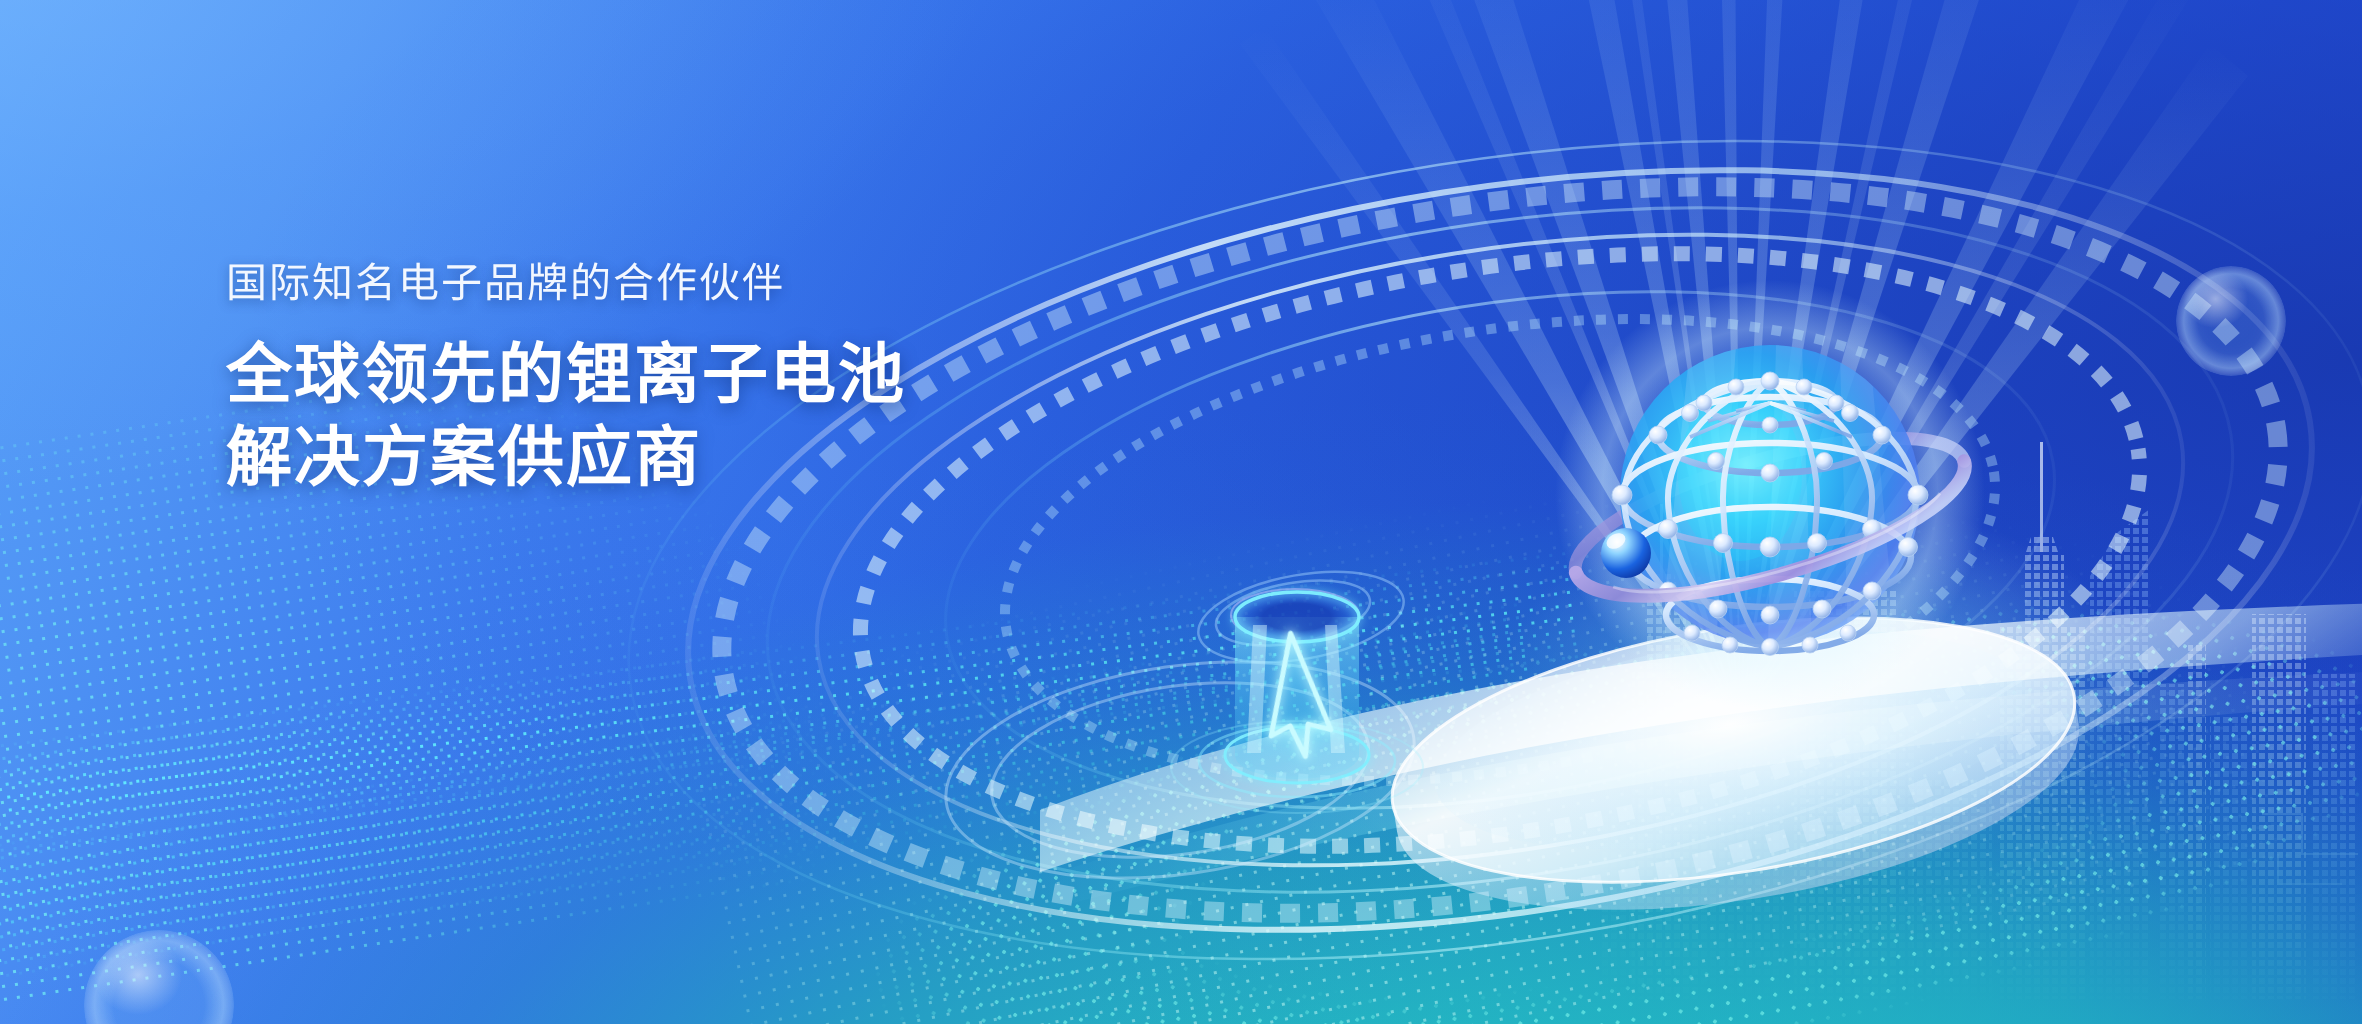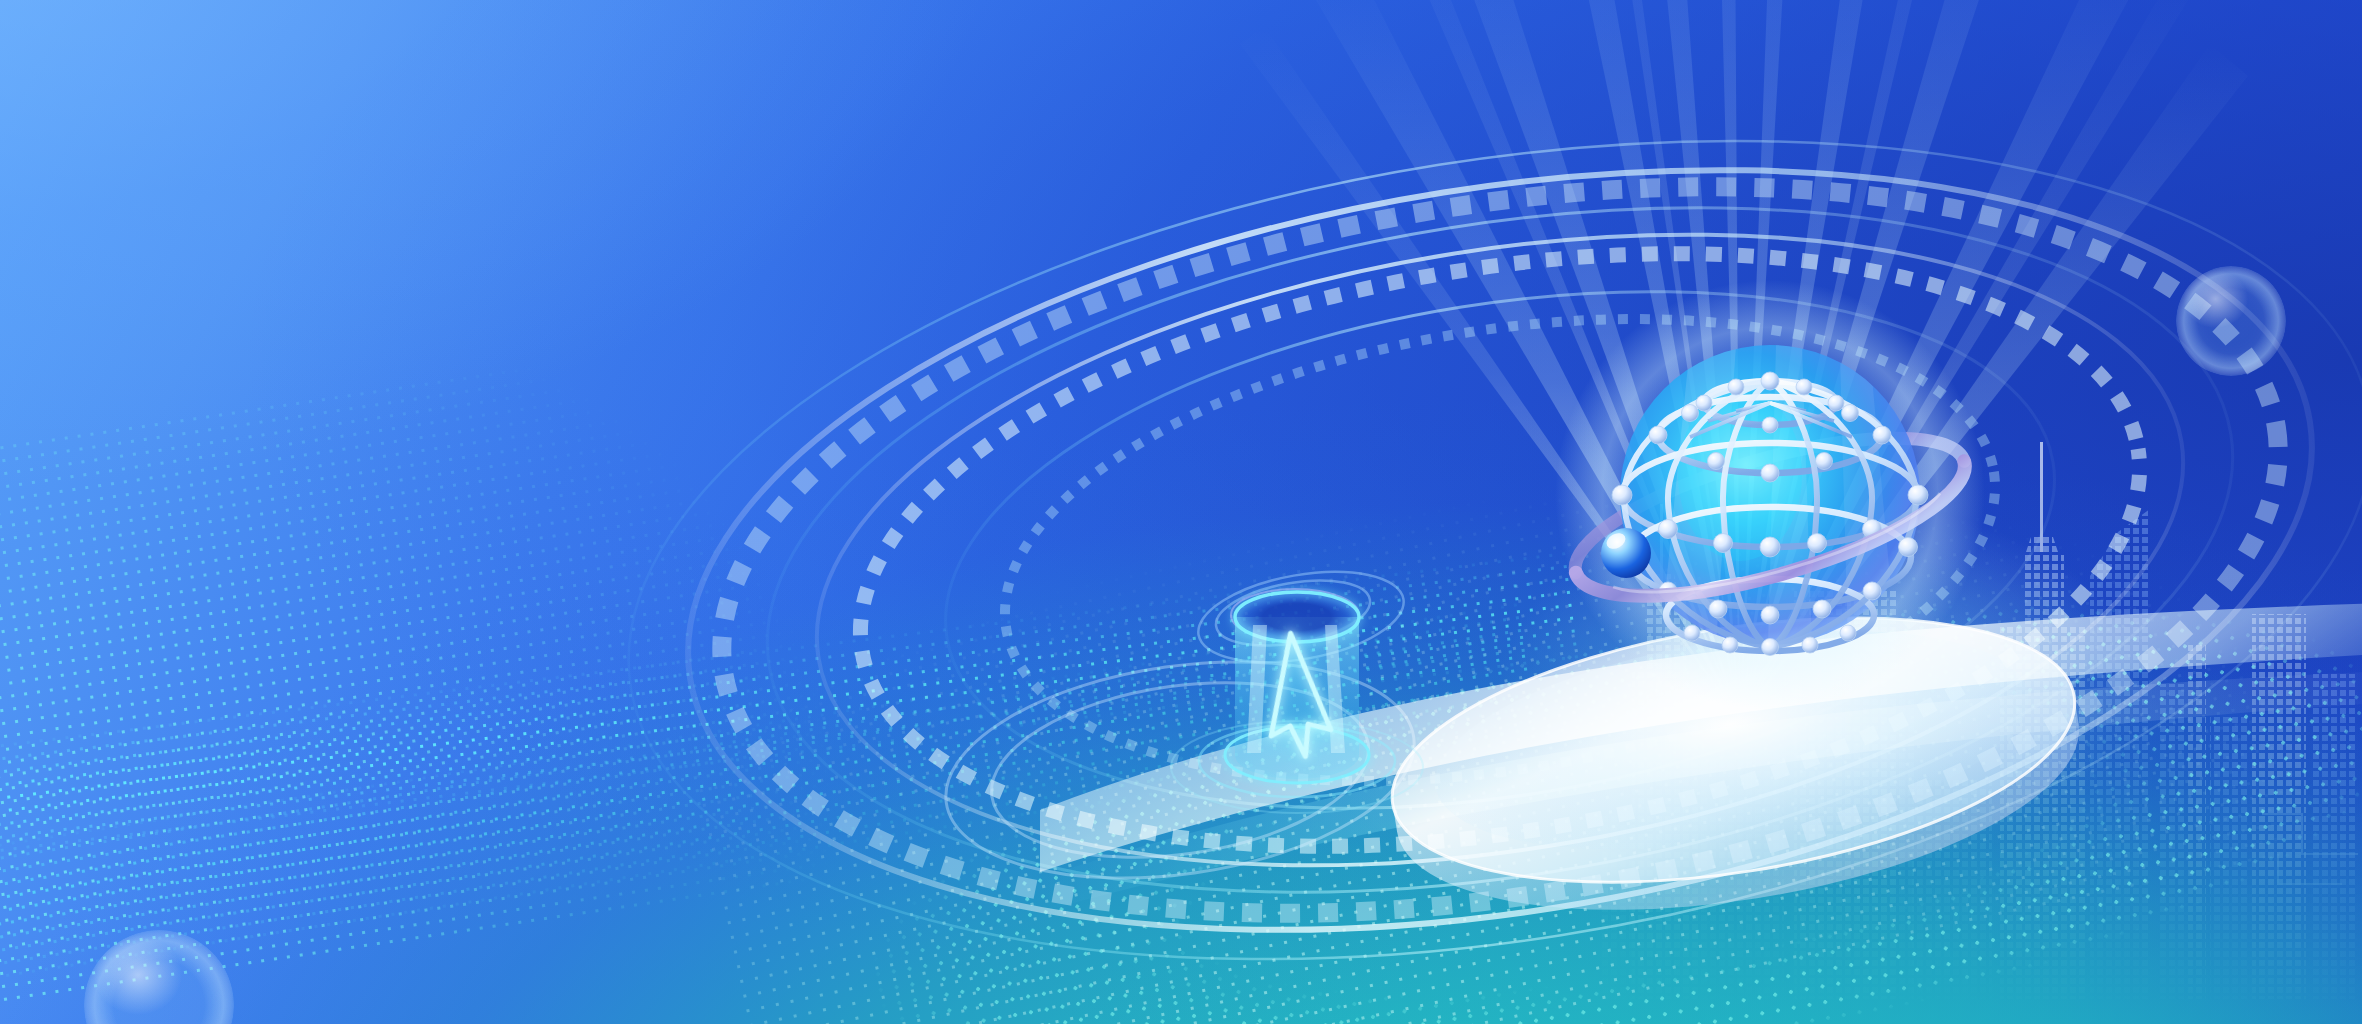--- a/index.html
+++ b/index.html
@@ -598,14 +598,21 @@
       <g transform="translate(122,140) rotate(-6)">
         <path d="M0,-62 L30,38 L8,30 L2,62 L-10,30 L-30,38 Z" fill="none" stroke="#7ff4ff" stroke-width="12" stroke-linejoin="round" opacity="0.35" filter="url(#neonSoft)"></path>
         <path d="M0,-62 L30,38 L8,30 L2,62 L-10,30 L-30,38 Z" fill="rgba(120,240,255,0.10)" stroke="#c9fbff" stroke-width="5" stroke-linejoin="round" filter="url(#neon)"></path>
       </g>
     </svg>
   </div>
 
   <div class="bubble" id="bubble-tr"></div>
   <div class="bubble" id="bubble-bl"></div>
 
+  <div id="copy">
+    <p id="eyebrow">国际知名电子品牌的合作伙伴</p>
+    <h1 id="headline">
+      <span class="hl-line">全球领先的锂离子电池</span>
+      <span class="hl-line">解决方案供应商</span>
+    </h1>
+  </div>
 
 </div>
 
 </body></html>

